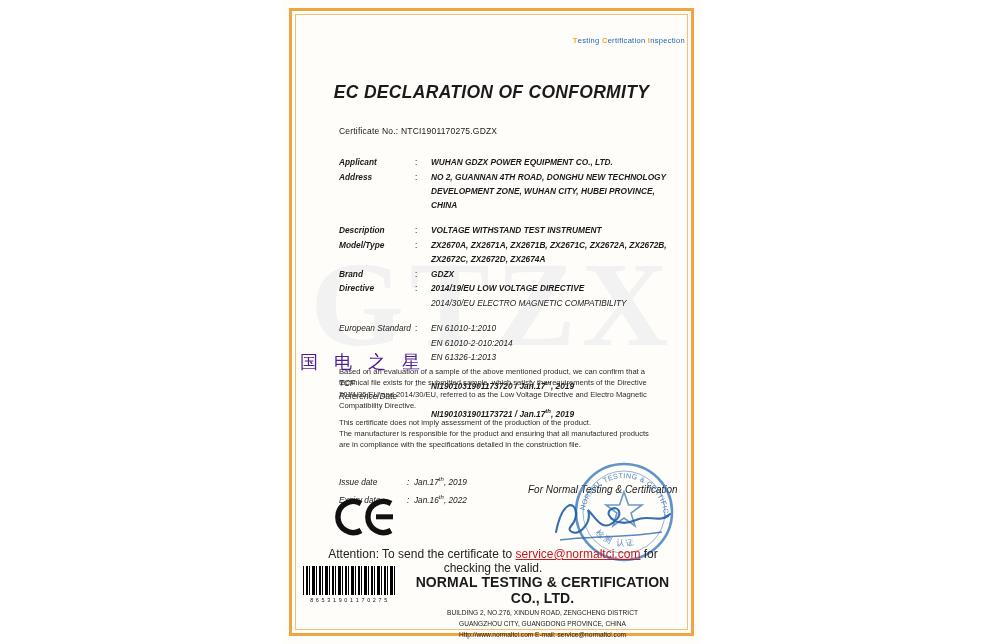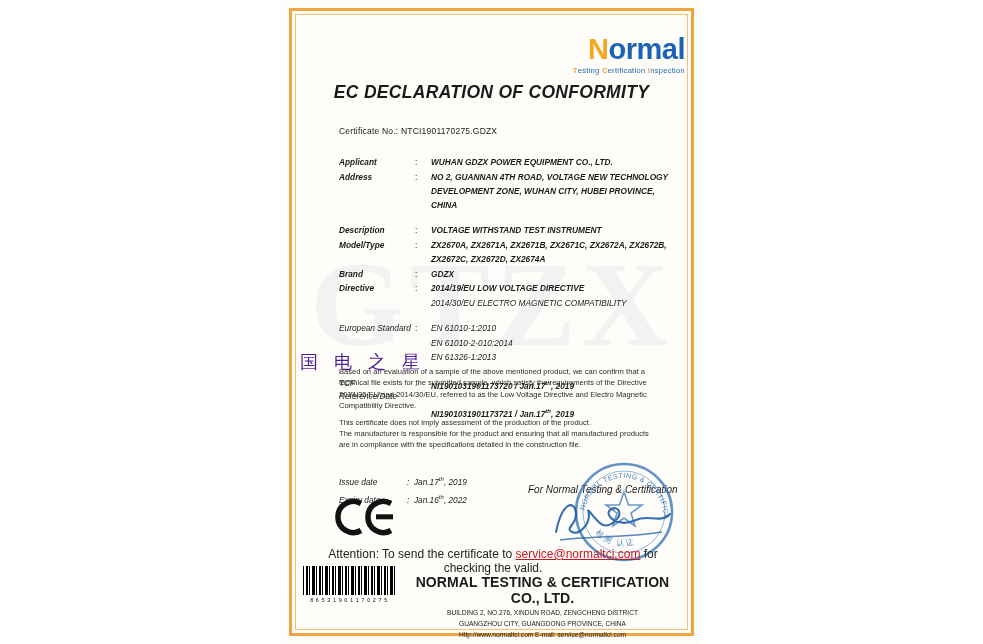--- a/index.html
+++ b/index.html
@@ -287,23 +287,20 @@
 <div class="page">
 
   <div class="sheet"></div>
   <div class="border-outer"></div>
   <div class="border-inner"></div>
 
   <div class="watermark">GTZX</div>
   <div class="watermark-sub">国电之星</div>
 
   <div class="logo-wrap">
-    <div class="logo-text">
-      <span class="n">N</span><span class="rest">ormal</span>
-    </div>
     <div class="logo-sub">
       <span class="o">T</span><span class="b">esting </span><span class="o">C</span><span class="b">ertification </span><span class="o">I</span><span class="b">nspection</span>
     </div>
   </div>
 
   <div class="doc-title">EC DECLARATION OF CONFORMITY</div>
 
   <div class="cert-no">
     <span>Certificate No.:</span>
     <span>NTCI1901170275.GDZX</span>
@@ -313,21 +310,21 @@
 
     <div class="row">
       <div class="lbl">Applicant</div>
       <div class="colon">:</div>
       <div class="val">WUHAN GDZX POWER EQUIPMENT CO., LTD.</div>
     </div>
 
     <div class="row">
       <div class="lbl">Address</div>
       <div class="colon">:</div>
-      <div class="val">NO 2, GUANNAN 4TH ROAD, VOLTAGE NEW TECHNOLOGY</div>
+      <div class="val">NO 2, GUANNAN 4TH ROAD, DONGHU NEW TECHNOLOGY</div>
     </div>
 
     <div class="row">
       <div class="lbl"></div>
       <div class="colon"></div>
       <div class="val">DEVELOPMENT ZONE, WUHAN CITY, HUBEI PROVINCE, CHINA</div>
     </div>
 
     <div class="gap-md"></div>
 

